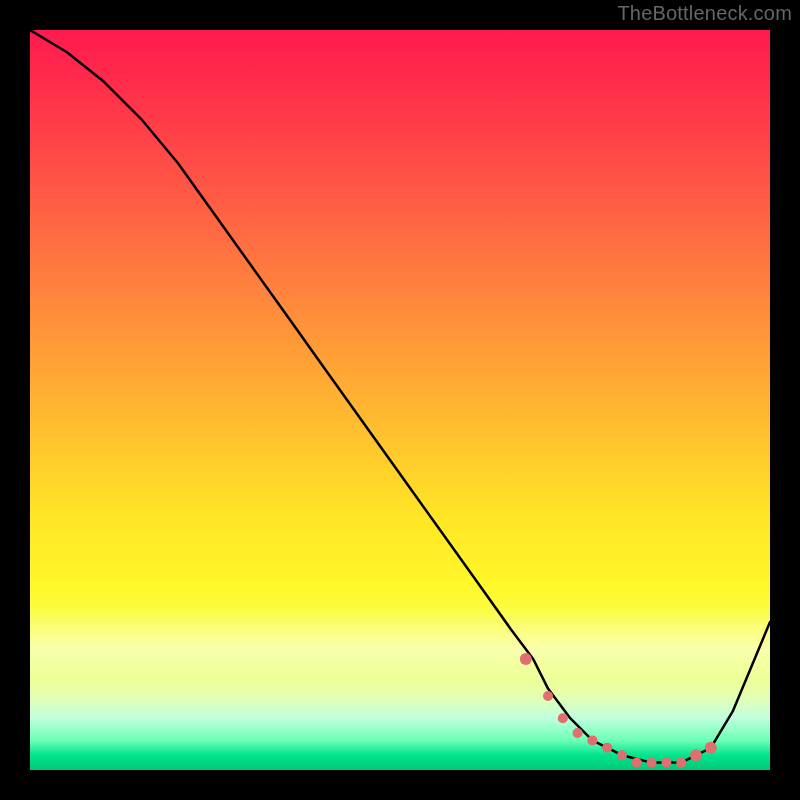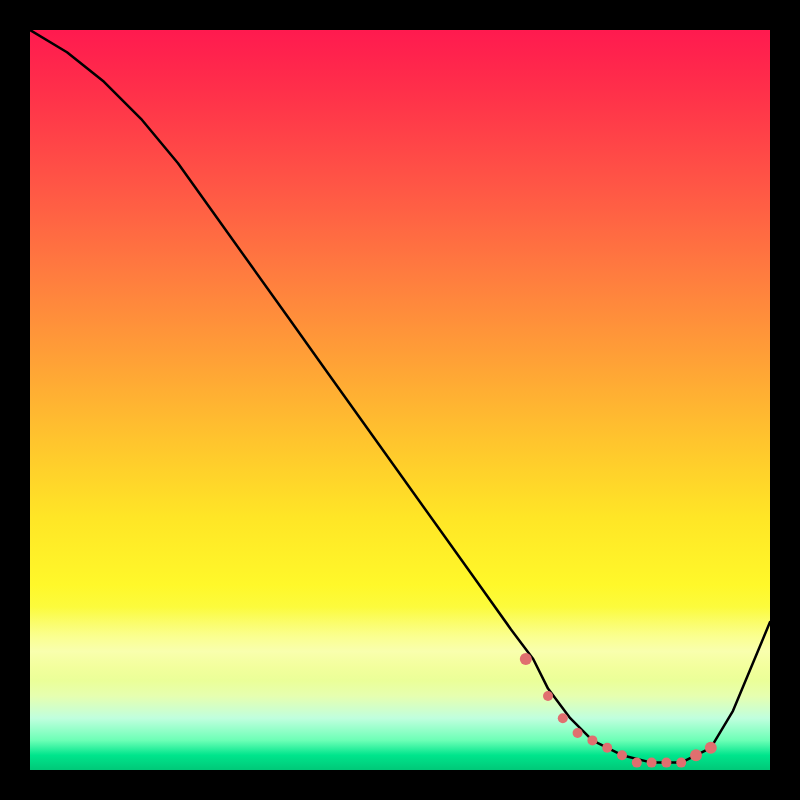--- a/index.html
+++ b/index.html
@@ -66,20 +66,21 @@
   .marker {
     fill: #e06f6f;
     stroke: none;
   }
 </style>
 </head>
 <body>
 
 <div class="canvas">
 
+  <div class="watermark">TheBottleneck.com</div>
 
   <div class="plot-area">
     <div class="gradient-bg"></div>
     <div class="pale-band"></div>
 
     <svg class="curve" viewBox="0 0 740 740" preserveAspectRatio="none">
       <path id="curve-path" fill="none" stroke="#000" stroke-width="2.5" stroke-linecap="round" stroke-linejoin="round" d="M0.0 0.0 L37.0 22.2 L74.0 51.8 L111.0 88.8 L148.0 133.2 L185.0 185.0 L222.0 236.8 L259.0 288.6 L296.0 340.4 L333.0 392.2 L370.0 444.0 L407.0 495.8 L444.0 547.6 L481.0 599.4 L503.2 629.0 L518.0 658.6 L540.2 688.2 L562.4 710.4 L592.0 725.2 L621.6 732.6 L651.2 732.6 L680.8 717.8 L703.0 680.8 L740.0 592.0"></path>
       <g id="marker-group">
           <circle cx="495.8" cy="629.0" r="6" class="marker"></circle>
           <circle cx="518.0" cy="666.0" r="5" class="marker"></circle>

